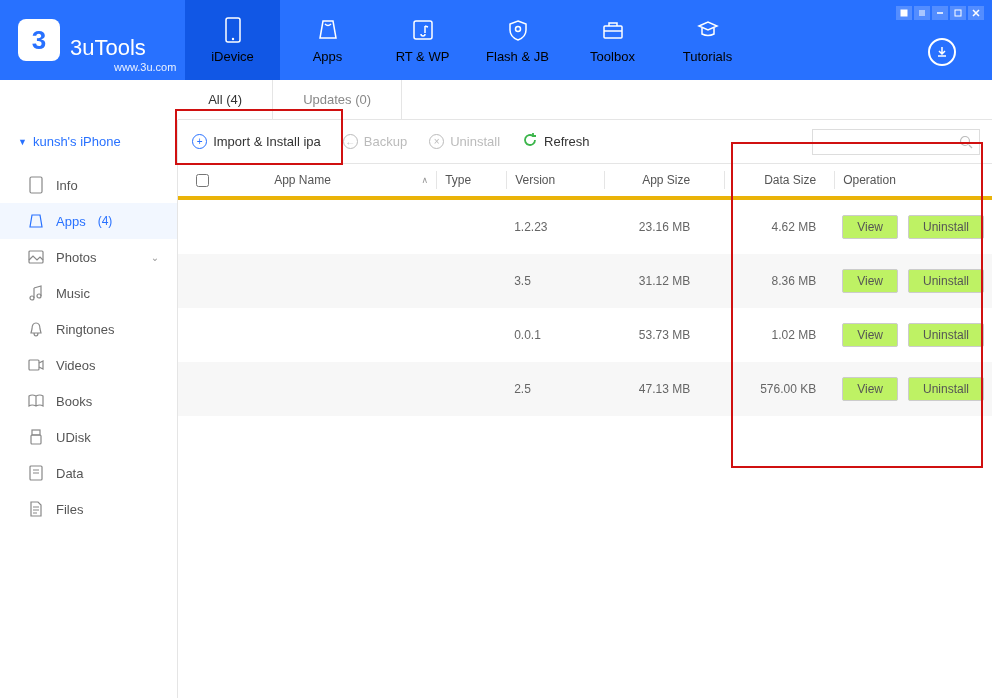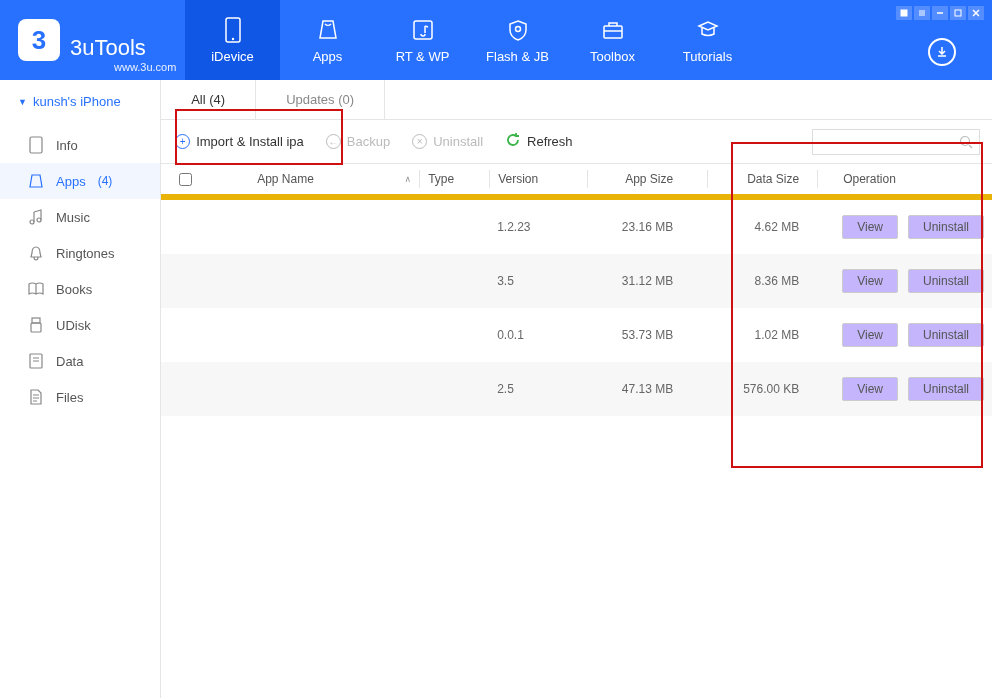--- a/index.html
+++ b/index.html
@@ -6,34 +6,34 @@
     body { width: 992px; height: 698px; overflow: hidden; background: #fff; }
     
     .header { height: 80px; background: #2871ff; display: flex; align-items: center; position: relative; }
     .logo-section { display: flex; align-items: center; padding-left: 18px; gap: 10px; width: 185px; }
     .logo-box { width: 42px; height: 42px; background: #fff; border-radius: 8px; display: flex; align-items: center; justify-content: center; color: #2871ff; font-size: 26px; font-weight: bold; }
     .logo-text { color: #fff; }
     .logo-text .title { font-size: 22px; font-weight: 500; margin-top: 28px; }
     .logo-text .subtitle { font-size: 11px; opacity: 0.9; margin-left: 44px; }
     
     .nav-tabs { display: flex; height: 100%; }
-    .nav-tab { width: 95px; display: flex; flex-direction: column; align-items: center; justify-content: center; color: #ffffff; font-size: 13px; gap: 6px; cursor: pointer; }
+    .nav-tab { width: 95px; display: flex; flex-direction: column; align-items: center; justify-content: center; color: #000000; font-size: 13px; gap: 6px; cursor: pointer; }
     .nav-tab.active { background: #1157e5; }
     .nav-icon { width: 26px; height: 26px; display: flex; align-items: center; justify-content: center; }
     
     .window-controls { position: absolute; top: 6px; right: 8px; display: flex; gap: 2px; }
     .win-btn { width: 16px; height: 14px; background: rgba(255,255,255,0.2); display: flex; align-items: center; justify-content: center; cursor: pointer; }
     .win-btn svg { stroke: #fff; }
     
     .download-circle { position: absolute; right: 36px; top: 38px; width: 28px; height: 28px; border: 2px solid #fff; border-radius: 50%; display: flex; align-items: center; justify-content: center; cursor: pointer; }
     .download-circle svg { stroke: #fff; }
     
     .body-container { display: flex; height: calc(100% - 80px); }
     
-    .sidebar { width: 185px; border-right: 1px solid #e5e5e5; background: #fff; }
+    .sidebar { width: 185px; border-right: 1px solid #e5e5e5; background: #fff; margin-top: 40px; }
     .device-header { padding: 14px 18px; color: #2871ff; font-size: 13px; font-weight: 500; display: flex; align-items: center; gap: 6px; cursor: pointer; }
     .device-header::before { content: '▼'; font-size: 9px; }
     .sidebar-items { padding: 4px 0; }
     .sidebar-item { padding: 10px 18px 10px 28px; display: flex; align-items: center; gap: 12px; font-size: 13px; color: #555; cursor: pointer; position: relative; }
     .sidebar-item.active { color: #2871ff; background: #f2f7ff; }
     .sidebar-item .count { color: #999; font-size: 12px; }
     .sidebar-item.active .count { color: #2871ff; }
     .sidebar-item .chevron { margin-left: auto; color: #999; font-size: 10px; }
     .sidebar-icon { width: 16px; height: 16px; display: flex; align-items: center; justify-content: center; }
     .red-dot { width: 6px; height: 6px; background: #ff4444; border-radius: 50%; position: absolute; top: 8px; margin-left: 2px; }
@@ -49,36 +49,36 @@
     .toolbar-btn.disabled { color: #bbb; }
     .toolbar-btn.refresh { color: #333; }
     .toolbar-btn .circle-icon { width: 15px; height: 15px; border-radius: 50%; display: flex; align-items: center; justify-content: center; font-size: 10px; border: 1.5px solid currentColor; }
     .search-box { margin-left: auto; width: 168px; height: 26px; border: 1px solid #ddd; display: flex; align-items: center; padding: 0 6px; }
     .search-box svg { margin-left: auto; }
     
     .highlight-1 { position: absolute; left: 175px; top: 109px; width: 168px; height: 56px; border: 2px solid #d01010; pointer-events: none; z-index: 10; }
     .highlight-2 { position: absolute; left: 731px; top: 142px; width: 252px; height: 326px; border: 2px solid #d01010; pointer-events: none; z-index: 10; }
     
     .table { flex: 1; overflow: auto; }
-    .table-header { height: 36px; display: flex; align-items: center; font-size: 12px; color: #555; border-bottom: 6px solid #eab308; }
+    .table-header { height: 36px; display: flex; align-items: center; font-size: 12px; color: #555; border-bottom: 4px solid #eab308; }
     .th, .td { padding: 0 8px; display: flex; align-items: center; }
     .col-check { width: 48px; justify-content: center; }
     .col-name { width: 180px; padding-left: 48px; }
     .col-sort { width: 30px; justify-content: flex-end; color: #999; font-size: 9px; }
     .col-type { width: 70px; }
     .col-version { width: 98px; }
     .col-appsize { width: 120px; justify-content: flex-end; padding-right: 34px; }
     .col-datasize { width: 110px; justify-content: flex-end; padding-right: 18px; }
-    .col-operation { flex: 1; padding-left: 25px; }
+    .col-operation { flex: 1; padding-left: 8px; }
     .th.border-left { border-left: 1px solid #e5e5e5; height: 18px; }
     
     .table-row { height: 54px; display: flex; align-items: center; font-size: 12px; color: #666; }
     .table-row:nth-child(even) { background: #f7f7f7; }
     .td.col-operation { gap: 10px; }
-    .op-btn { padding: 4px 14px; border: 1px solid #ccc; background: #c4b5fd; font-size: 12px; color: #555; cursor: pointer; border-radius: 2px; }
+    .op-btn { padding: 4px 14px; border: 1px solid #ccc; background: #bef264; font-size: 12px; color: #555; cursor: pointer; border-radius: 2px; }
     
     input[type="checkbox"] { width: 13px; height: 13px; cursor: pointer; }
   </style>
 </head>
 <body>
 
 <div class="header">
   <div class="logo-section">
     <div class="logo-box">3</div>
     <div class="logo-text">
@@ -196,35 +196,54 @@
         <span class="sidebar-icon">
             <svg width="16" height="16" viewBox="0 0 16 16" fill="none">
               <path d="M4 2 L12 2 L14 14 L2 14 Z" stroke="#2871ff" stroke-width="1.2"></path>
             </svg>
           </span>
         <span>Apps</span>
         <span class="count">(4)</span>
       </div>
       <div class="sidebar-item">
         <span class="sidebar-icon">
+            <svg width="16" height="14" viewBox="0 0 16 14" fill="none">
+              <rect x="1" y="1" width="14" height="12" rx="1" stroke="#888" stroke-width="1.2"></rect>
+              <path d="M1 10 L5 6 L9 10 L12 7 L15 10" stroke="#888" stroke-width="1.2" fill="none"></path>
+            </svg>
+          </span>
+        <span>Photos</span>
+        <span class="chevron">⌄</span>
+      </div>
+      <div class="sidebar-item">
+        <span class="sidebar-icon">
             <svg width="14" height="16" viewBox="0 0 14 16" fill="none">
               <path d="M5 3 L12 1 L12 11 M5 3 L5 13" stroke="#888" stroke-width="1.2"></path>
               <circle cx="3" cy="13" r="2" stroke="#888" stroke-width="1.2" fill="none"></circle>
               <circle cx="10" cy="11" r="2" stroke="#888" stroke-width="1.2" fill="none"></circle>
             </svg>
           </span>
         <span>Music</span>
       </div>
       <div class="sidebar-item">
         <span class="sidebar-icon">
             <svg width="14" height="16" viewBox="0 0 14 16" fill="none">
               <path d="M7 2 Q3 2 3 8 L2 12 L12 12 L11 8 Q11 2 7 2 M5 12 Q5 15 7 15 Q9 15 9 12" stroke="#888" stroke-width="1.2" fill="none"></path>
             </svg>
           </span>
         <span>Ringtones</span>
+      </div>
+      <div class="sidebar-item">
+        <span class="sidebar-icon">
+            <svg width="16" height="12" viewBox="0 0 16 12" fill="none">
+              <rect x="1" y="1" width="10" height="10" rx="1" stroke="#888" stroke-width="1.2"></rect>
+              <path d="M11 4 L15 2 L15 10 L11 8" stroke="#888" stroke-width="1.2" fill="none"></path>
+            </svg>
+          </span>
+        <span>Videos</span>
       </div>
       <div class="sidebar-item">
         <span class="sidebar-icon">
             <svg width="16" height="14" viewBox="0 0 16 14" fill="none">
               <path d="M8 2 Q4 0 1 2 L1 12 Q4 10 8 12 Q12 10 15 12 L15 2 Q12 0 8 2 L8 12" stroke="#888" stroke-width="1.2" fill="none"></path>
             </svg>
           </span>
         <span>Books</span>
       </div>
       <div class="sidebar-item">

